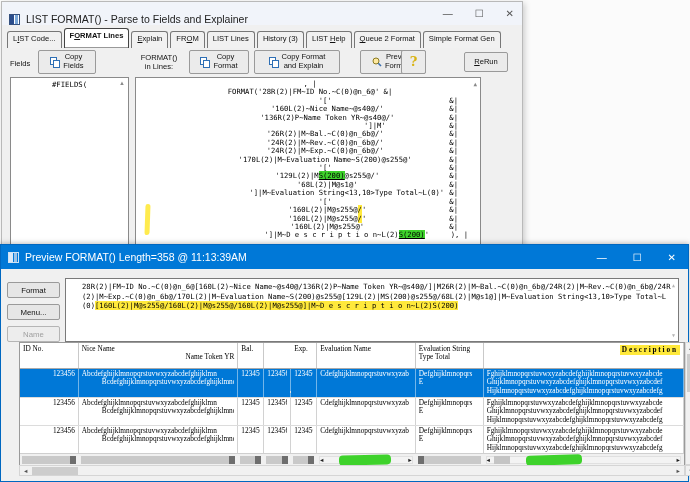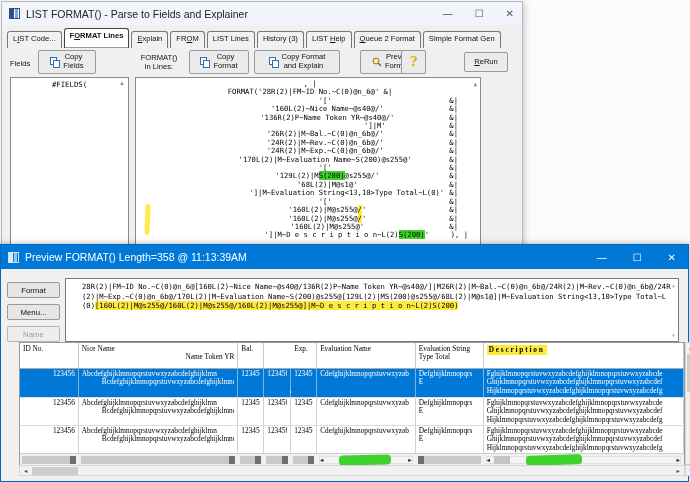--- a/index.html
+++ b/index.html
@@ -4,21 +4,21 @@
 <style>
   html,body{margin:0;padding:0;}
   body{width:690px;height:482px;position:relative;background:#fbfbfb;overflow:hidden;
        font-family:"Liberation Sans",sans-serif;-webkit-font-smoothing:none;}
   *{box-sizing:border-box;}
 
   
   #parse-window{position:absolute;left:1px;top:1px;width:522px;height:245px;
     background:#f0f0f0;border:1px solid #b9b9b9;box-shadow:2px 2px 6px rgba(0,0,0,.18);}
   .p-titlebar{position:absolute;left:0;top:0;right:0;height:23px;background:#f1f4fa;
-    display:flex;align-items:center;padding-left:7px;font-size:10.5px;color:#222;}
+    display:flex;align-items:flex-end;padding-left:7px;font-size:10.5px;color:#222;}
   .p-title{margin-left:6px;}
   .p-controls{position:absolute;right:8px;top:0;height:23px;display:flex;align-items:center;gap:22px;
     color:#555;font-size:10px;}
   .p-controls span{cursor:default;}
   .appicon{width:11px;height:11px;display:inline-block;background:
     linear-gradient(90deg,#2b4d8c 0 4px,#fff 4px 5px,#7aa7d8 5px 8px,#fff 8px 9px,#b0392e 9px);border:1px solid #35507e;}
 
   .tab-strip{position:absolute;left:5px;top:25px;right:2px;height:21px;display:flex;align-items:flex-end;}
   .tab{height:17px;padding:2px 5px 2px 5px;margin-right:2px;font-size:7.6px;color:#111;
     background:#f1f1f1;border:1px solid #777;border-bottom:none;border-radius:3px 3px 0 0;white-space:nowrap;}
@@ -37,21 +37,21 @@
 
   .pane{position:absolute;background:#fff;border:1px solid #8a8a8a;overflow:hidden;text-align:center;}
   #fields-pane{left:8px;top:75px;width:119px;height:168px;}
   #code-pane{left:133px;top:75px;width:346px;height:168px;padding:2px 0 0 4px;}
   .mono{font-family:"DejaVu Sans Mono",monospace;}
   .fields-text{font-size:7.3px;padding:2px 3px;color:#000;}
   .scroll-up{position:absolute;top:2px;right:3px;font-size:6px;color:#8a8a8a;}
   .code-line{position:relative;font-size:7.2px;line-height:8.4px;white-space:pre;color:#000;}
   .code-line .rt{position:absolute;right:22px;top:0;}
   .code-line .rt.last{right:12px;}
-  .hl-g{background:#3ed22b;}
+  .hl-g{background:#3ed22b;text-decoration:underline;}
   .hl-y{background:#ffe93b;}
   #yellow-bar{position:absolute;left:143px;top:202px;width:5px;height:31px;background:#ffe93b;
     opacity:.9;border-radius:3px;transform:rotate(2deg);}
 
   
   #preview-window{position:absolute;left:0;top:244px;width:689px;height:238px;
     background:#f0f0f0;border:1px solid #0067c0;box-shadow:0 -1px 5px rgba(0,0,0,.25);}
   .v-titlebar{position:absolute;left:0;top:0;right:0;height:24px;background:#0078d7;color:#fff;
     display:flex;align-items:center;padding-left:7px;font-size:10.5px;}
   .v-title{margin-left:6px;}
@@ -240,21 +240,21 @@
           <div class="th" style="width: 26px;">
             <div>Exp.</div>
           </div>
           <div class="th" style="width: 99px;">
             <div>Evaluation Name</div>
           </div>
           <div class="th" style="width: 68px;">
             <div>Evaluation String</div>
             <div>Type Total</div>
           </div>
-          <div class="th" style="width: 201px;"><span class="ylab">D e s c r i p t i o n</span></div>
+          <div class="th" style="width: 201px; text-align: right;"><span class="ylab">D e s c r i p t i o n</span></div>
         </div>
       <div id="tbody">
           <div class="tr sel">
             <div class="td al-r" style="width: 59px;">
               <div>123456</div>
             </div>
             <div class="td" style="width: 160px;">
               <div>Abcdefghijklmnopqrstuvwxyzabcdefghijklmn</div>
               <div class="nice-ind">Bcdefghijklmnopqrstuvwxyzabcdefghijklmno</div>
             </div>

